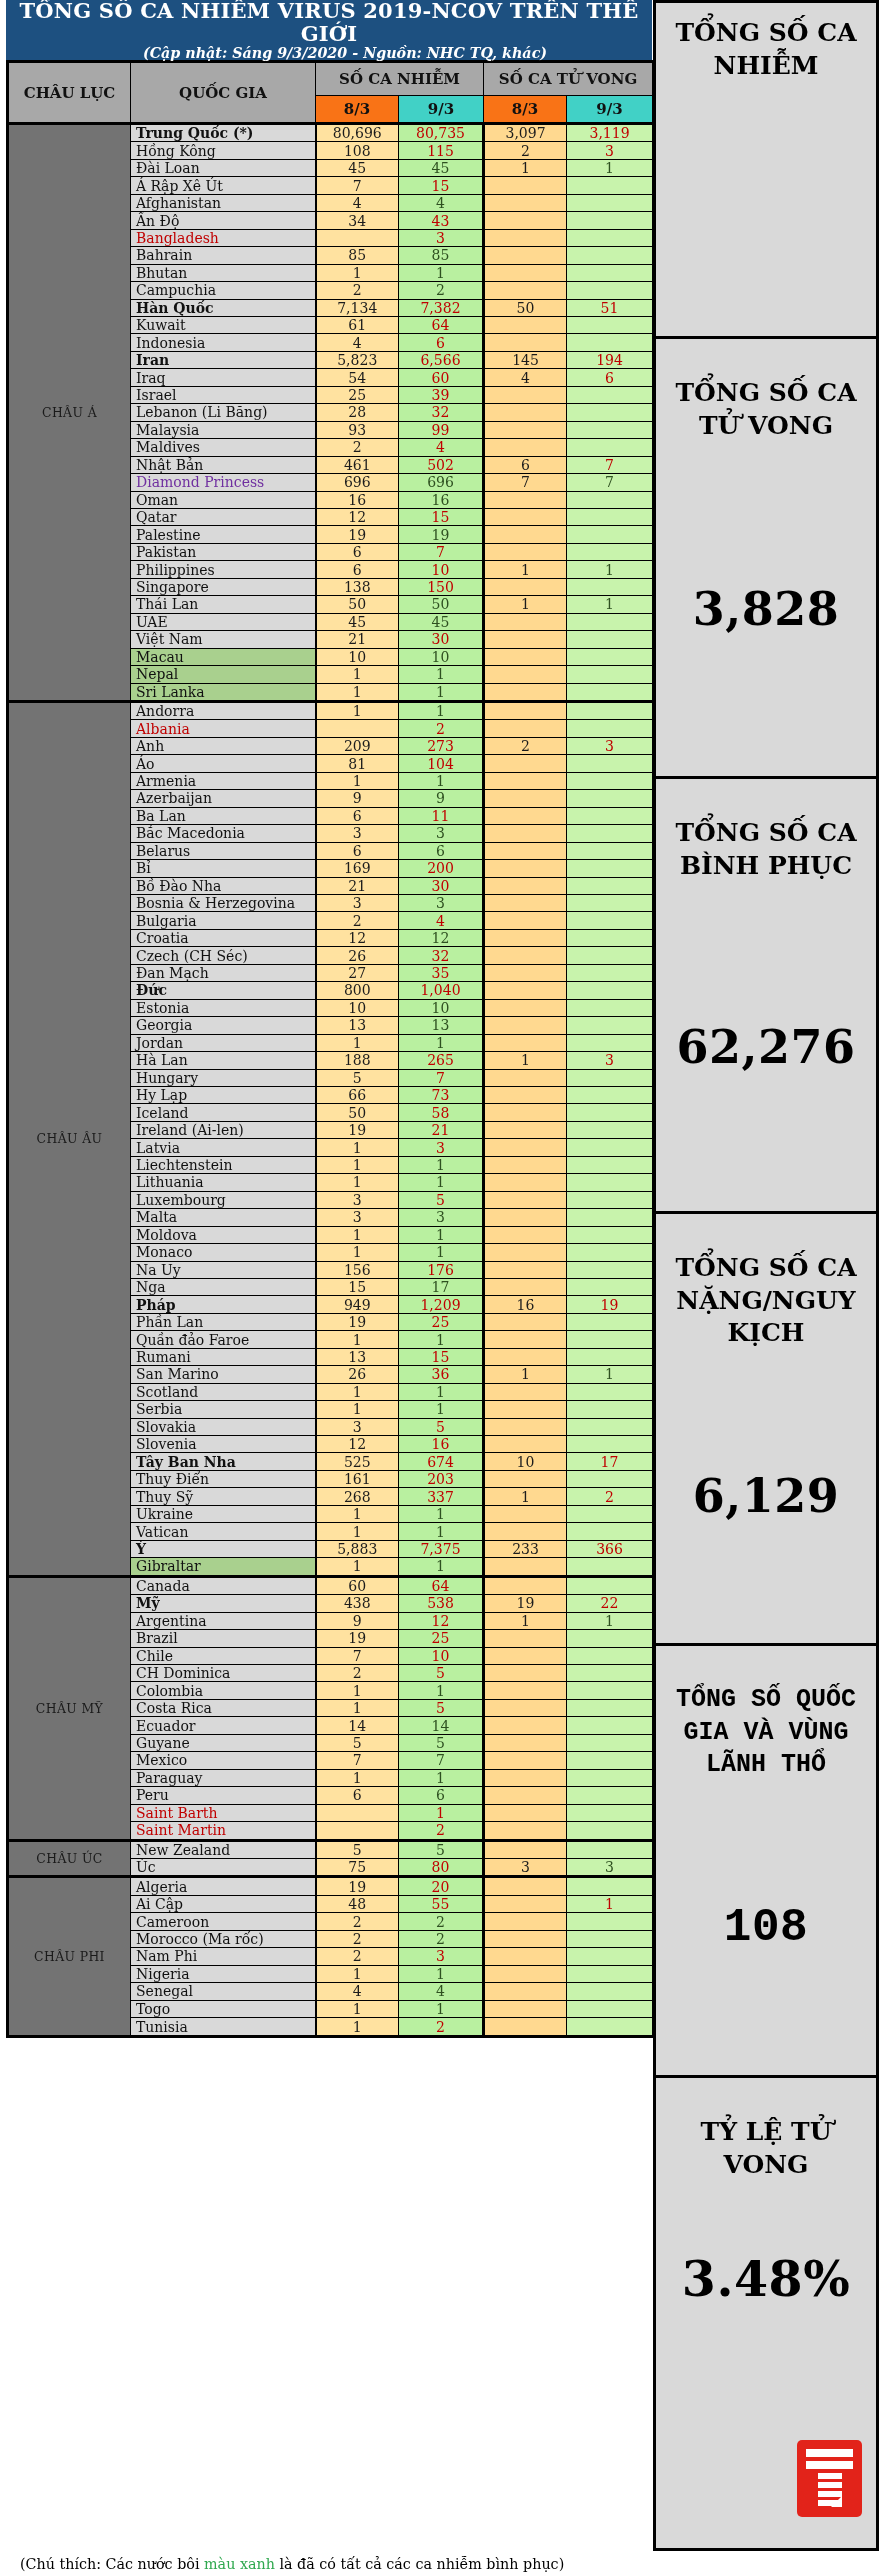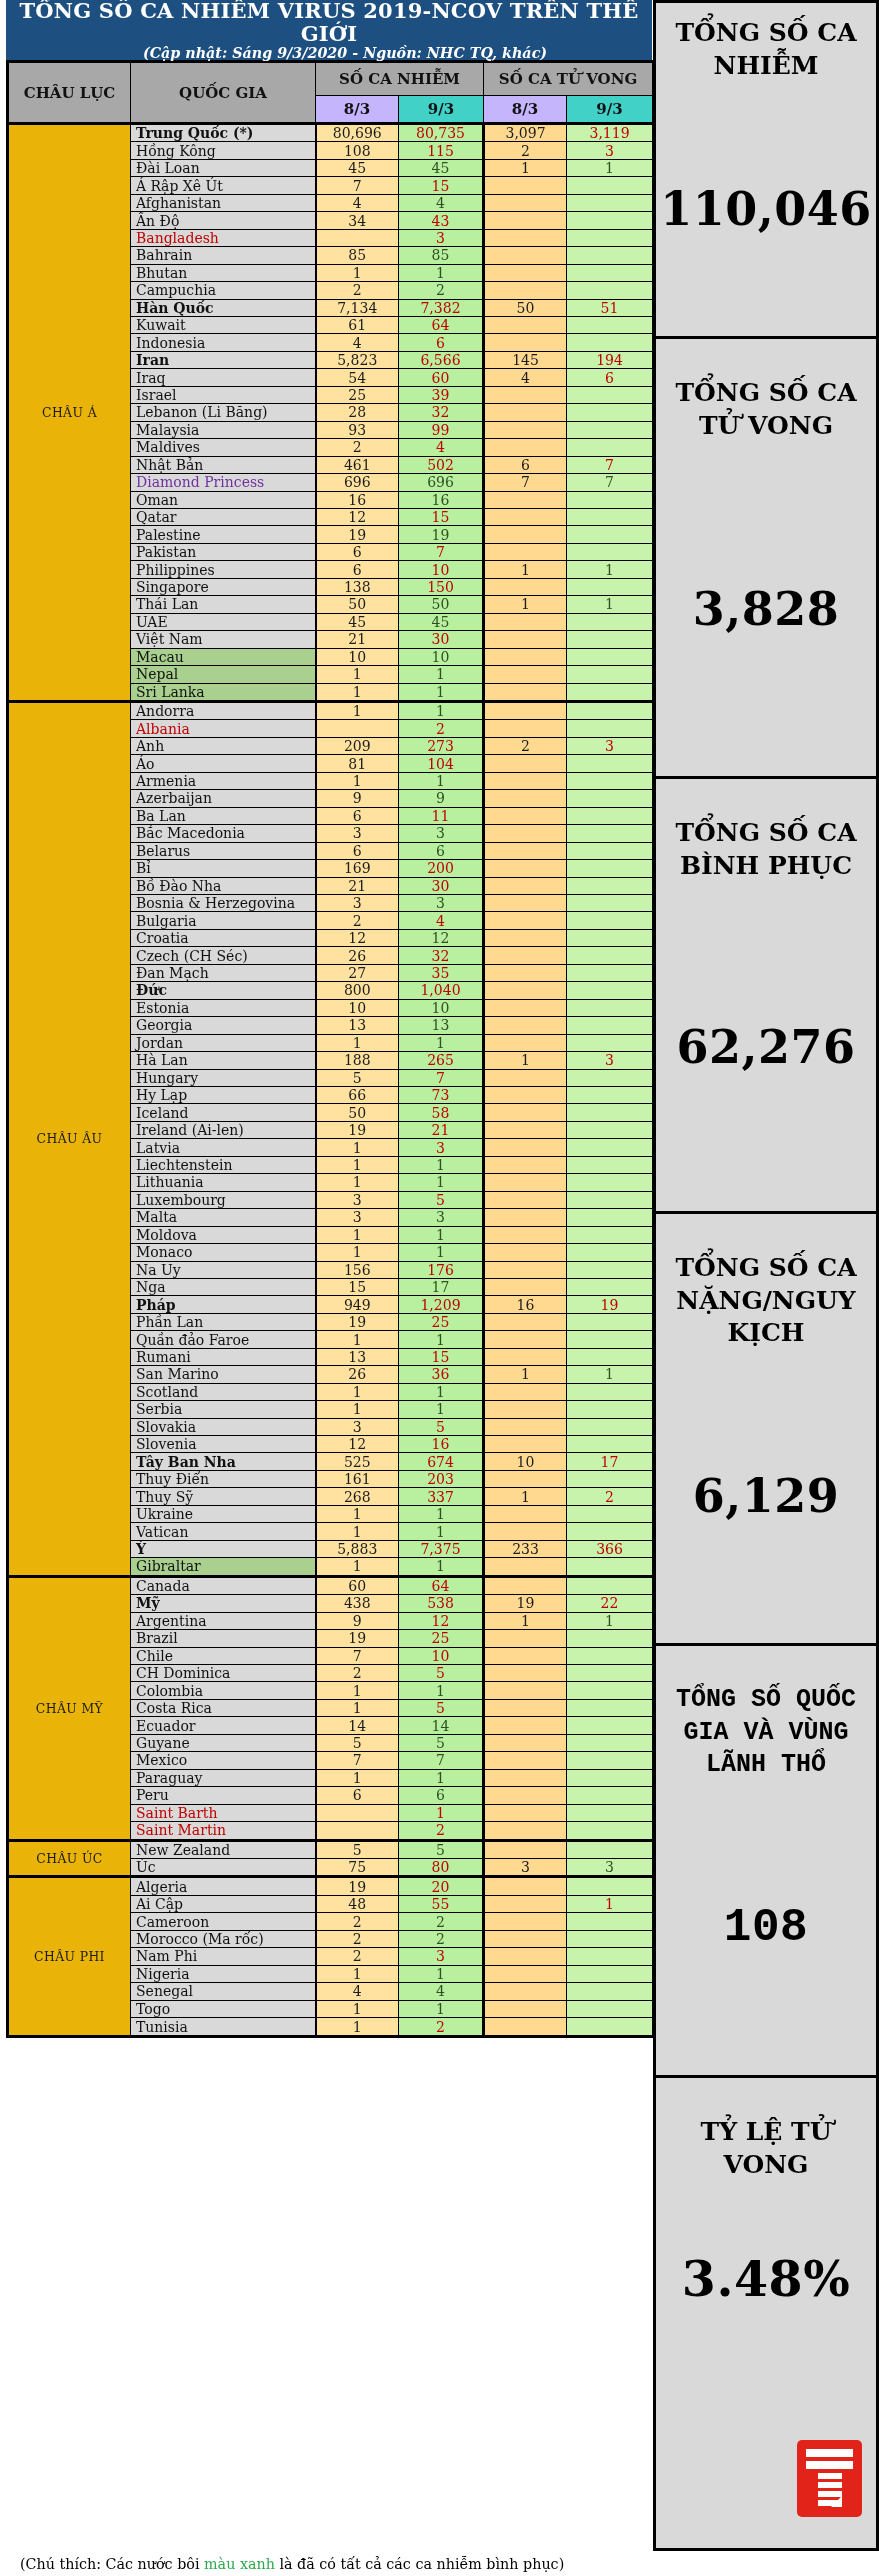--- a/index.html
+++ b/index.html
@@ -23,26 +23,26 @@
     width:646px;height:1978px;border-collapse:collapse;table-layout:fixed;
     border:3px solid #000;
   }
   .data-table th,.data-table td{
     border:1px solid #000;padding:0 2px;overflow:hidden;white-space:nowrap;
   }
   thead tr.group-row{height:34px;}
   thead tr.date-row{height:28px;}
   th{font-weight:bold;color:#111;}
   .hdr-gray{background:#A8A8A8;font-size:15px;}
-  .hdr-d1{background:#c4b5fd;font-size:15px;}
+  .hdr-d1{background:#f97316;font-size:15px;}
   .hdr-d2{background:#41D1C6;font-size:15px;}
   thead th{border-bottom-width:2px;}
 
   td.c-cont{
-    background:#eab308;text-align:center;font-size:12.4px;color:#1a1a1a;
+    background:#737373;text-align:center;font-size:12.4px;color:#1a1a1a;
     letter-spacing:0.4px;
   }
   td.c-country{background:#D9D9D9;font-size:14px;padding-left:5px;color:#111;}
   td.c-val{text-align:center;font-size:14px;color:#1c1c1c;}
   td.col0{background:#FFE2A0;border-left:2px solid #000;}
   td.col1{background:#B9F0A0;}
   td.col2{background:#FFD990;border-left:3px solid #000;}
   td.col3{background:#C8F3AC;}
   td.c-val.up{color:#C00000;}
   td.c-val.same{color:#2E5020;}
@@ -896,21 +896,20 @@
           <td class="c-val col2"></td>
           <td class="c-val col3"></td>
         </tr>
       </tbody>
   </table>
 </div>
 
 <div class="panel">
   <div class="panel-sec sec1">
     <div class="panel-title">TỔNG SỐ CA NHIỄM</div>
-    <div class="panel-value">110,046</div>
   </div>
   <div class="panel-sec sec2">
     <div class="panel-title">TỔNG SỐ CA TỬ VONG</div>
     <div class="panel-value">3,828</div>
   </div>
   <div class="panel-sec sec3">
     <div class="panel-title">TỔNG SỐ CA BÌNH PHỤC</div>
     <div class="panel-value">62,276</div>
   </div>
   <div class="panel-sec sec4">

